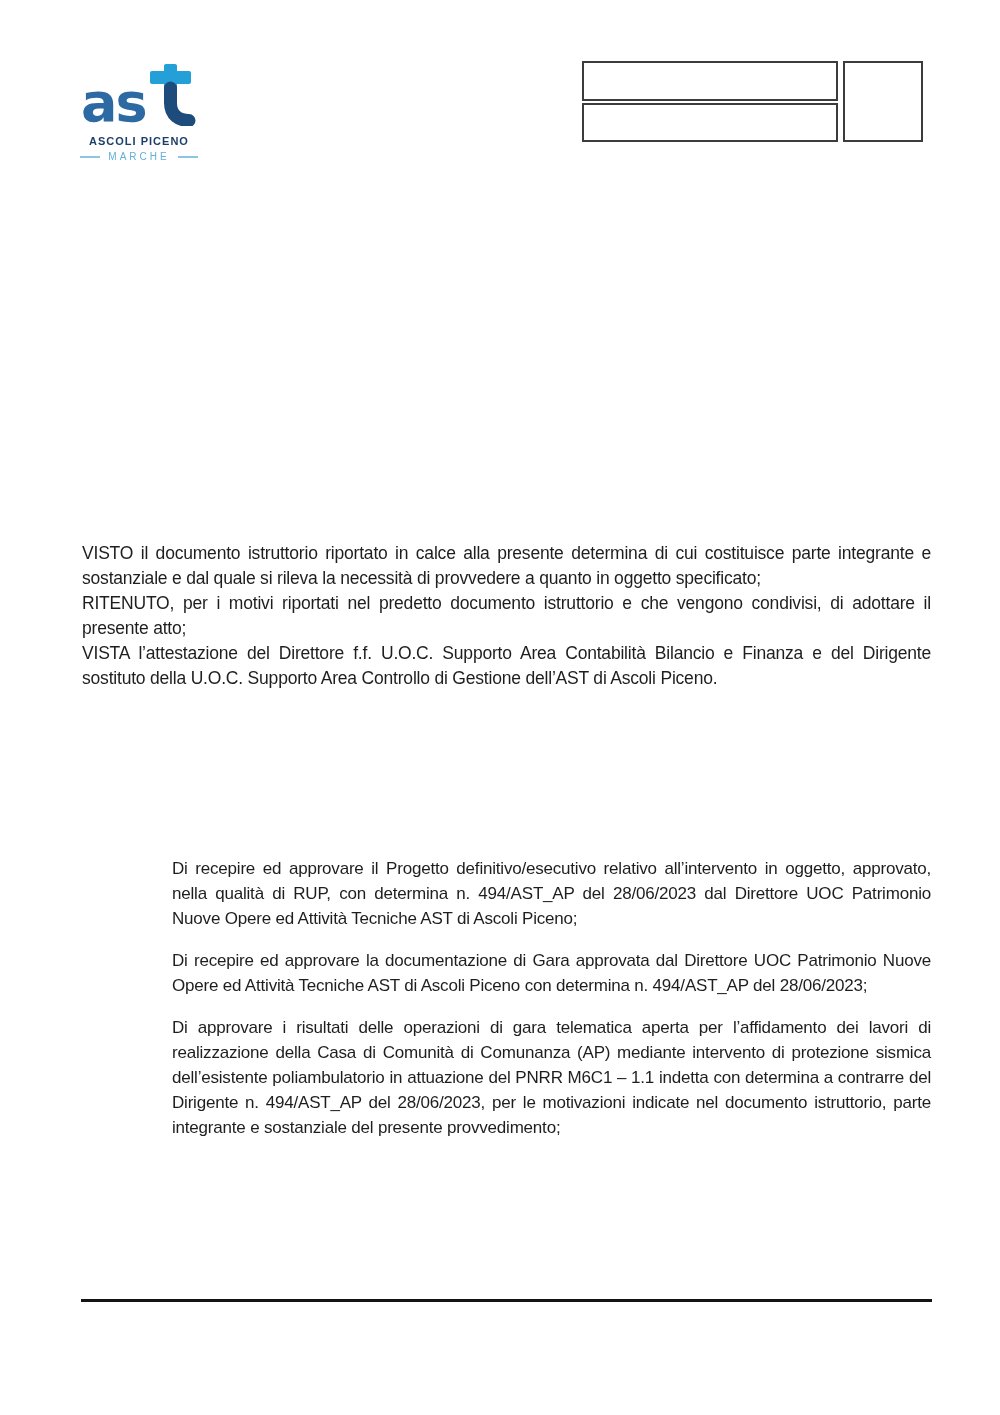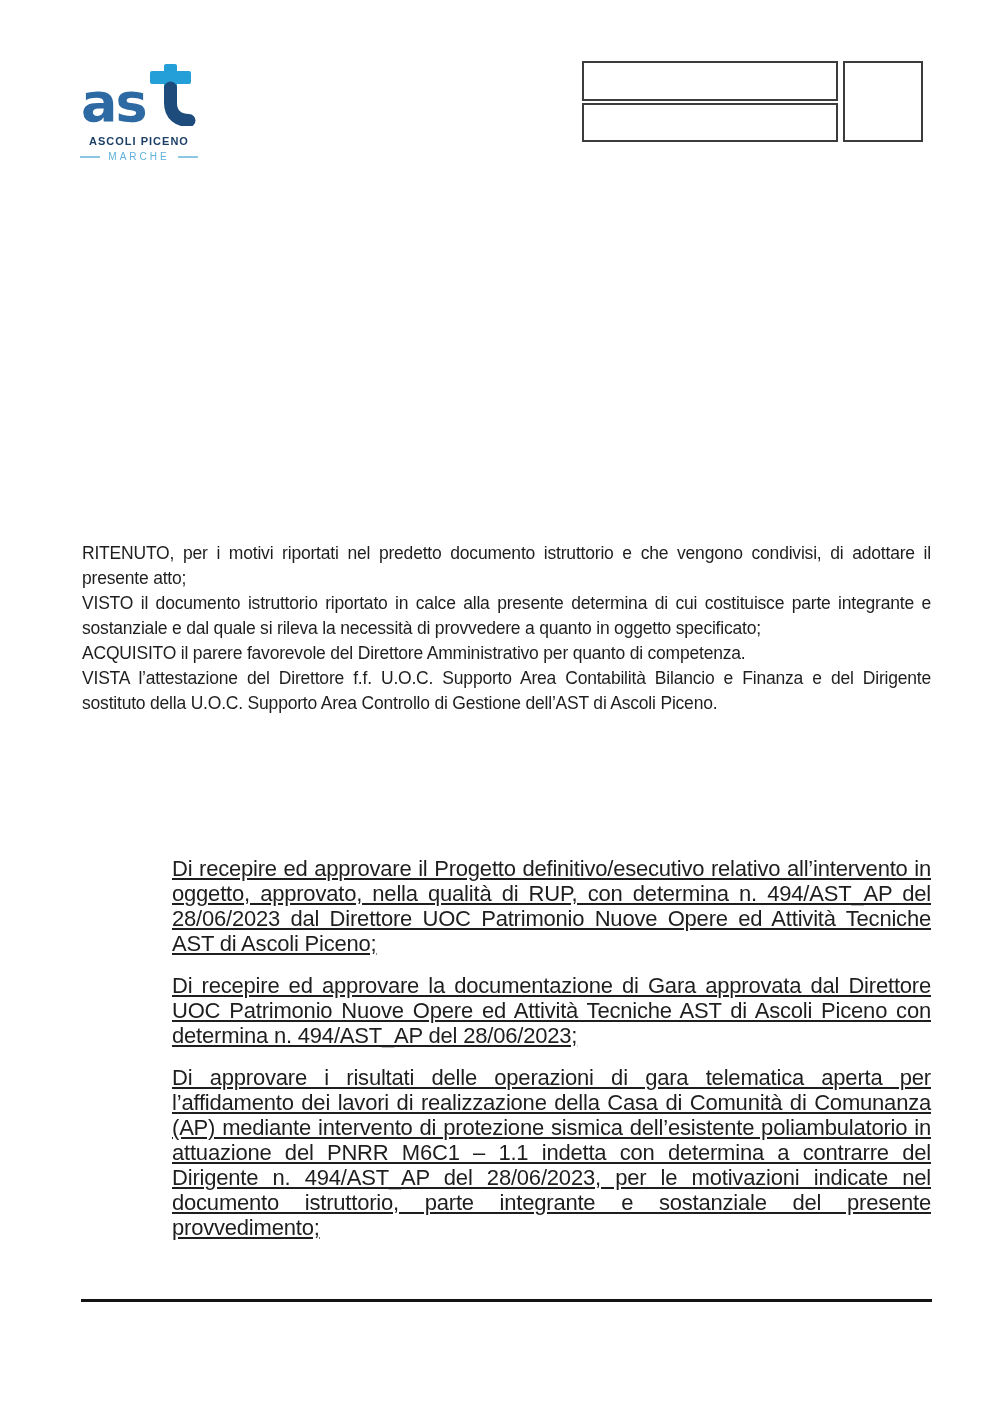--- a/index.html
+++ b/index.html
@@ -82,27 +82,26 @@
     text-align: justify;
   }
 
   .resolutions {
     position: absolute;
     left: 172px;
     top: 856px;
     width: 759px;
   }
   .resolutions p {
-    font-size: 22px;
+    font-size: 17px;
     line-height: 25px;
     letter-spacing: -0.2px;
     color: #1e1e1e;
     text-align: justify;
     margin-bottom: 17px;
-    text-decoration: underline;
   }
   .resolutions p:last-child { margin-bottom: 16px; }
 
   
   .footer-rule {
     position: absolute;
     left: 81px;
     top: 1299px;
     width: 851px;
     height: 3px;
@@ -129,23 +128,22 @@
       <span class="logo-region">MARCHE</span>
       <span class="dash"></span>
     </div>
   </div>
 
   <div class="stamp-box stamp-top"></div>
   <div class="stamp-box stamp-bottom"></div>
   <div class="stamp-box stamp-square"></div>
 
   <div class="premise">
+    <p>VISTO il documento istruttorio riportato in calce alla presente determina di cui costituisce parte integrante e sostanziale e dal quale si rileva la necessità di provvedere a quanto in oggetto specificato;</p>
     <p>RITENUTO, per i motivi riportati nel predetto documento istruttorio e che vengono condivisi, di adottare il presente atto;</p>
-    <p>VISTO il documento istruttorio riportato in calce alla presente determina di cui costituisce parte integrante e sostanziale e dal quale si rileva la necessità di provvedere a quanto in oggetto specificato;</p>
-    <p>ACQUISITO il parere favorevole del Direttore Amministrativo per quanto di competenza.</p>
     <p>VISTA l’attestazione del Direttore f.f. U.O.C. Supporto Area Contabilità Bilancio e Finanza e del Dirigente sostituto della U.O.C. Supporto Area Controllo di Gestione dell’AST di Ascoli Piceno.</p>
   </div>
 
   <div class="resolutions">
     <p>Di recepire ed approvare il Progetto definitivo/esecutivo relativo all’intervento in oggetto, approvato, nella qualità di RUP, con determina n. 494/AST_AP del 28/06/2023 dal Direttore UOC Patrimonio Nuove Opere ed Attività Tecniche AST di Ascoli Piceno;</p>
     <p>Di recepire ed approvare la documentazione di Gara approvata dal Direttore UOC Patrimonio Nuove Opere ed Attività Tecniche AST di Ascoli Piceno con determina n. 494/AST_AP del 28/06/2023;</p>
     <p>Di approvare i risultati delle operazioni di gara telematica aperta per l’affidamento dei lavori di realizzazione della Casa di Comunità di Comunanza (AP) mediante intervento di protezione sismica dell’esistente poliambulatorio in attuazione del PNRR M6C1 – 1.1 indetta con determina a contrarre del Dirigente n. 494/AST_AP del 28/06/2023, per le motivazioni indicate nel documento istruttorio, parte integrante e sostanziale del presente provvedimento;</p>
   </div>
 
   <div class="footer-rule"></div>

